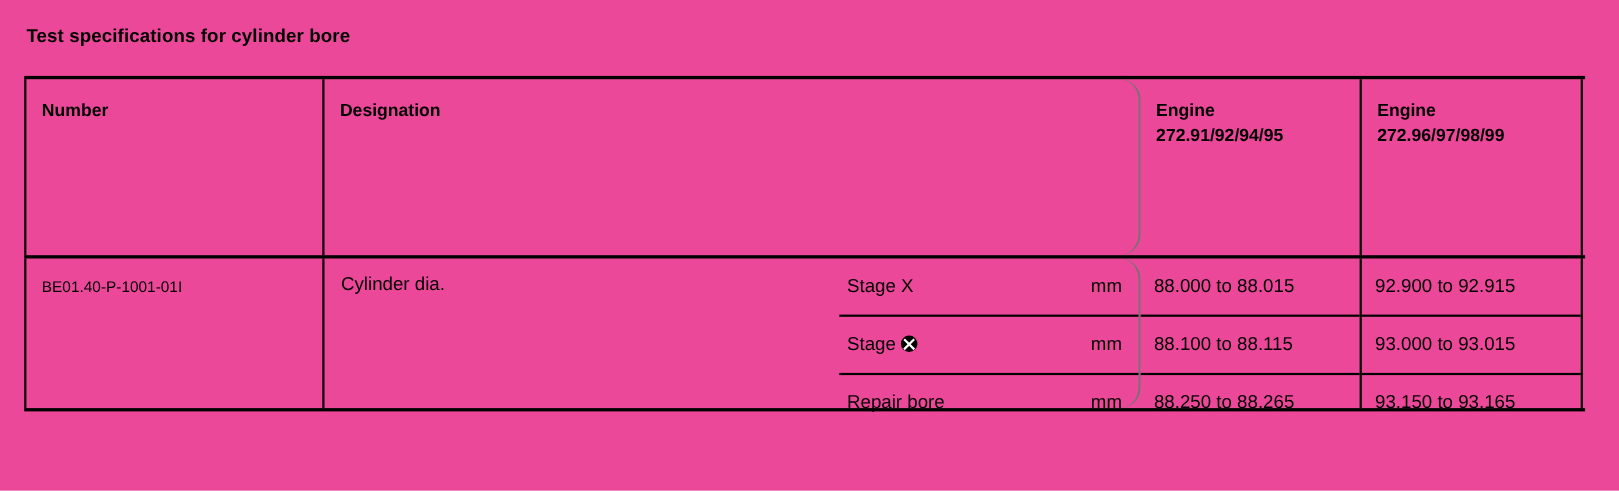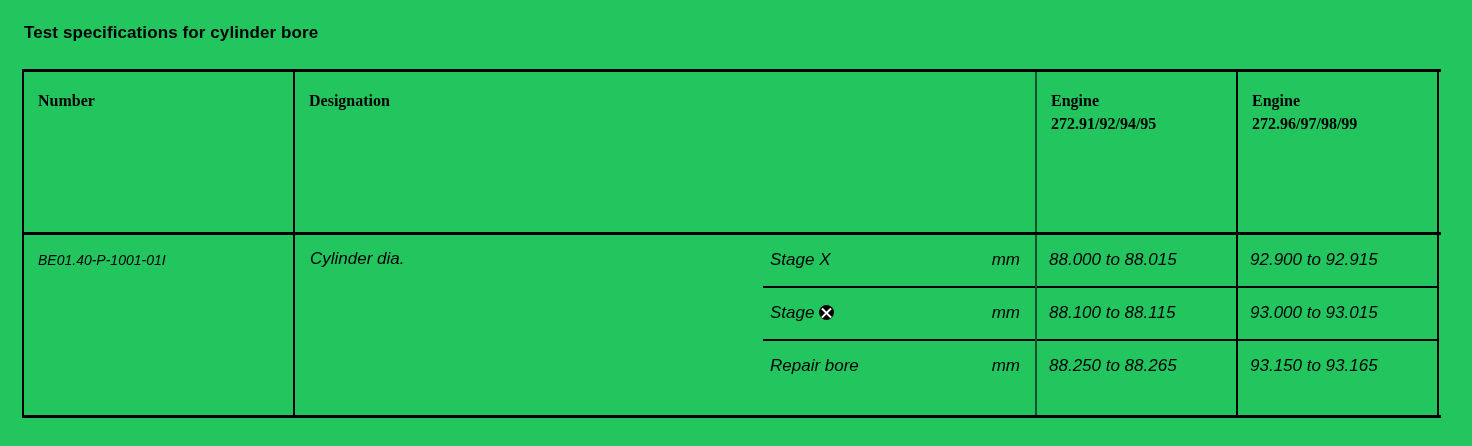--- a/index.html
+++ b/index.html
@@ -12,21 +12,21 @@
     height: 446px;
     font-family: "Liberation Sans", sans-serif;
     color: #000000;
     overflow: hidden;
   }
 
   .page {
     position: relative;
     width: 1472px;
     height: 446px;
-    background: #22c55e;
+    background: #ec4899;
   }
 
   
   .doc-title {
     position: absolute;
     left: 24px;
     top: 23px;
     font-size: 17px;
     font-weight: bold;
     letter-spacing: 0.1px;
@@ -46,44 +46,43 @@
 
   .table-row {
     display: flex;
     align-items: stretch;
     box-sizing: border-box;
   }
 
   .header-row {
     height: 163px;
     border-bottom: 3px solid #000;
-    font-family: Liberation Serif, serif;
   }
 
   .body-row {
-    height: 180px;
-    font-style: italic;
+    height: 136px;
   }
 
   
   .col-number {
     width: 273px;
     flex: 0 0 273px;
     border-left: 2px solid #000;
     border-right: 2px solid #000;
     box-sizing: border-box;
     position: relative;
   }
 
   .col-designation {
     width: 742px;
     flex: 0 0 742px;
-    border-right: 2px solid #14532d;
-    box-sizing: border-box;
-    position: relative;
+    border-right: 2px solid #737373;
+    box-sizing: border-box;
+    position: relative;
+    border-radius: 19px;
   }
 
   .col-engine {
     width: 201px;
     flex: 0 0 201px;
     border-right: 2px solid #000;
     box-sizing: border-box;
     position: relative;
     padding-left: 38px;
   }

